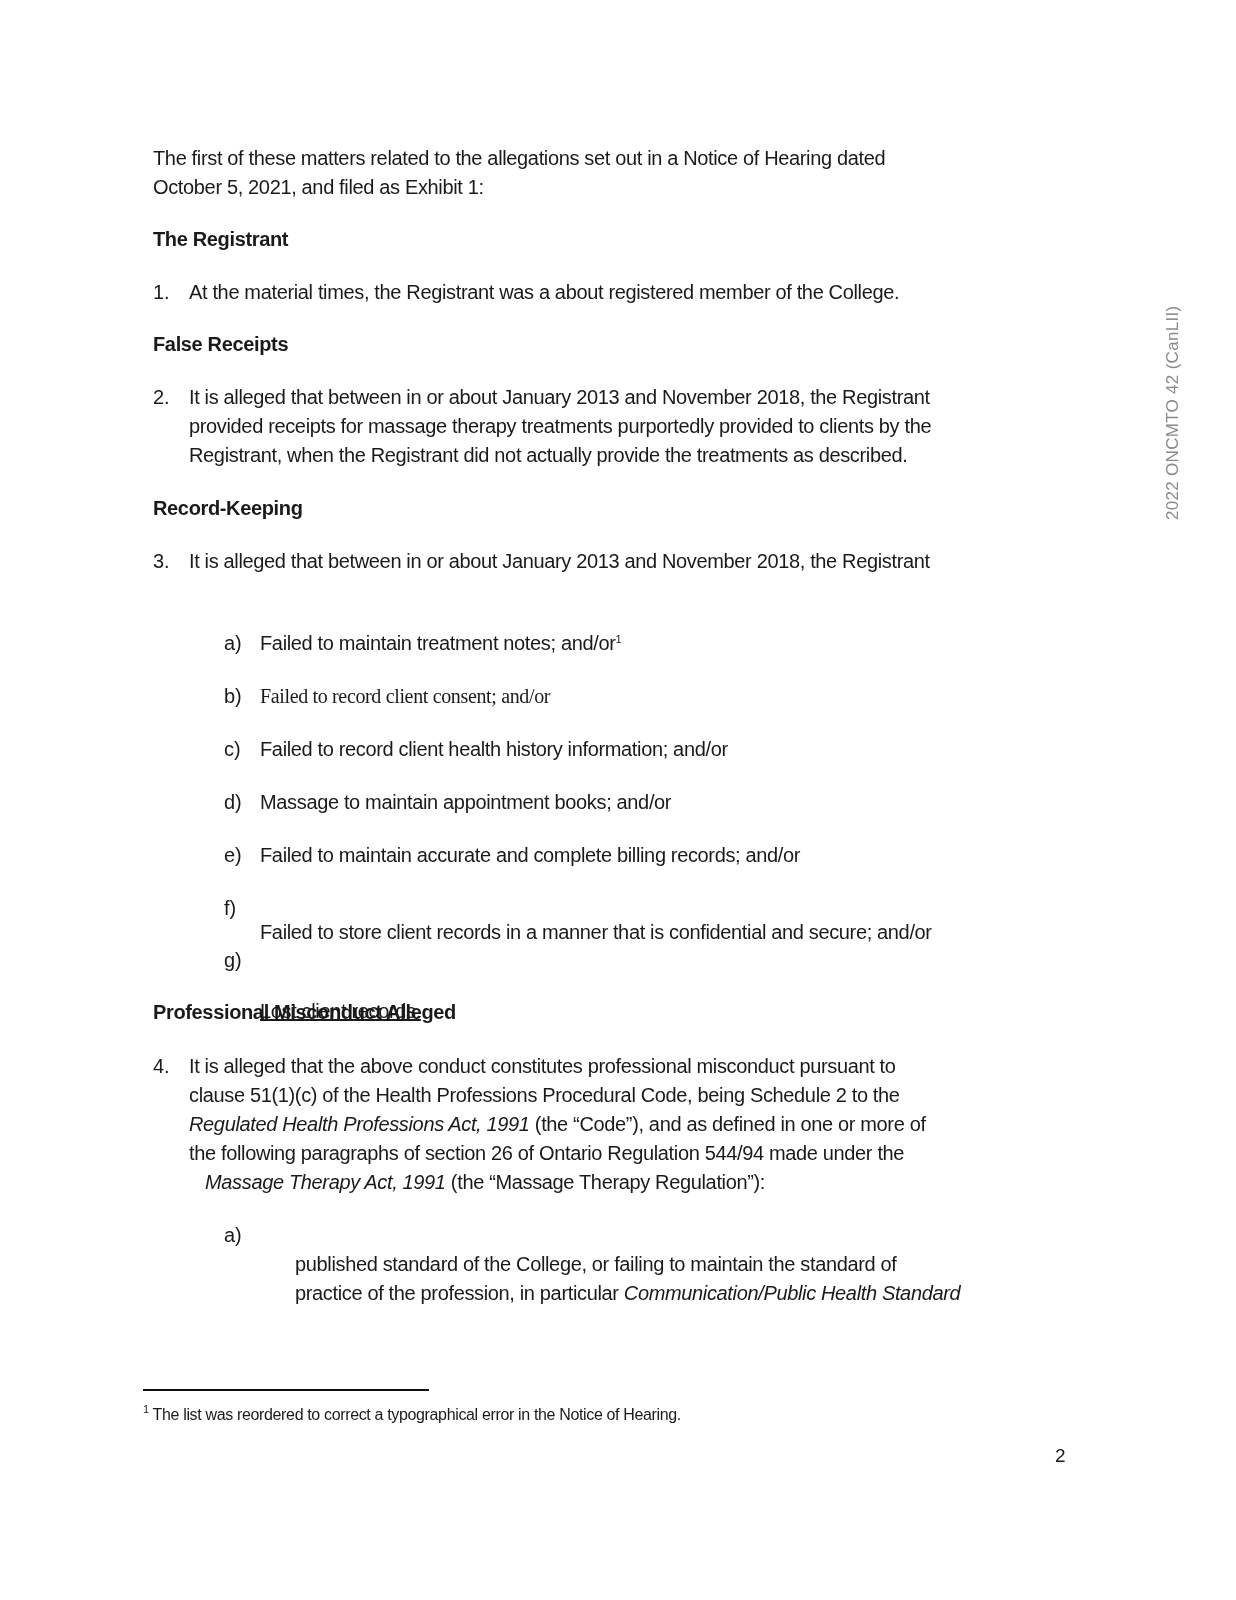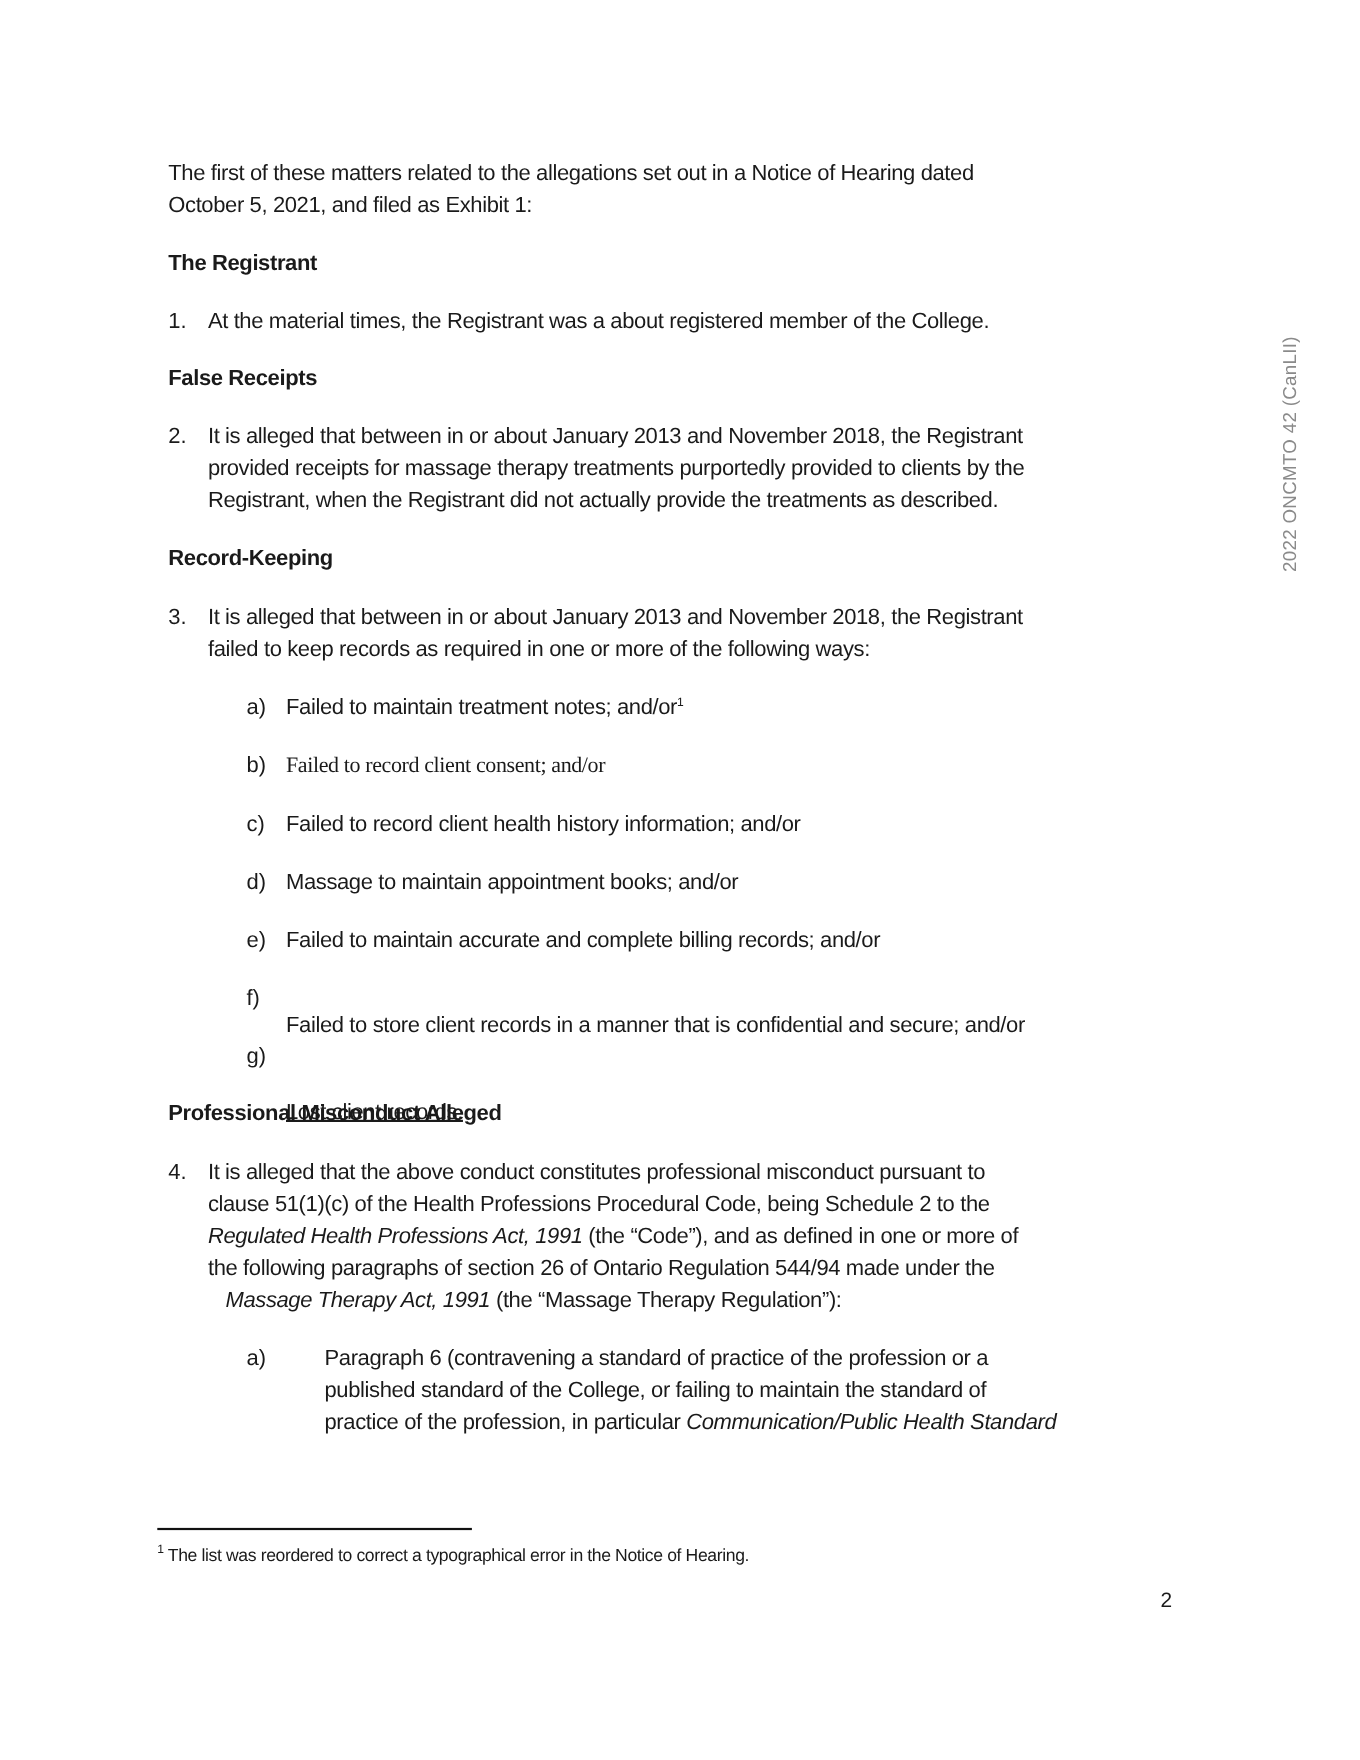--- a/index.html
+++ b/index.html
@@ -91,21 +91,20 @@
 
   <div class="txt bold" style="left:153px; top:330px;">False Receipts</div>
   <div class="num" style="left:153px; top:383px;">2.</div>
   <div class="txt" style="left:189px; top:383px;">It is alleged that between in or about January 2013 and November 2018, the Registrant</div>
   <div class="txt" style="left:189px; top:412px;">provided receipts for massage therapy treatments purportedly provided to clients by the</div>
   <div class="txt" style="left:189px; top:441px;">Registrant, when the Registrant did not actually provide the treatments as described.</div>
 
   <div class="txt bold" style="left:153px; top:494px;">Record-Keeping</div>
   <div class="num" style="left:153px; top:547px;">3.</div>
   <div class="txt" style="left:189px; top:547px;">It is alleged that between in or about January 2013 and November 2018, the Registrant</div>
-  <div class="txt" style="left:189px; top:576px;">failed to keep records as required in one or more of the following ways:</div>
 
   <div class="num" style="left:224px; top:629px;">a)</div>
   <div class="txt" style="left:260px; top:629px;"><span>Failed to maintain treatment notes; and/or</span><span class="sup">1</span></div>
 
   <div class="num" style="left:224px; top:682px;">b)</div>
   <div class="txt" style="left:260px; top:682px;font-family:Liberation Serif, serif;">Failed to record client consent; and/or</div>
 
   <div class="num" style="left:224px; top:735px;">c)</div>
   <div class="txt" style="left:260px; top:735px;">Failed to record client health history information; and/or</div>
 
@@ -123,21 +122,20 @@
 
   <div class="txt bold" style="left:153px; top:998px;">Professional Misconduct Alleged</div>
   <div class="num" style="left:153px; top:1052px;">4.</div>
   <div class="txt" style="left:189px; top:1052px;">It is alleged that the above conduct constitutes professional misconduct pursuant to</div>
   <div class="txt" style="left:189px; top:1081px;">clause 51(1)(c) of the Health Professions Procedural Code, being Schedule 2 to the</div>
   <div class="txt" style="left:189px; top:1110px;"><span class="ital">Regulated Health Professions Act, 1991</span><span> (the “Code”), and as defined in one or more of</span></div>
   <div class="txt" style="left:189px; top:1139px;">the following paragraphs of section 26 of Ontario Regulation 544/94 made under the</div>
   <div class="txt" style="left:189px; top:1168px;margin-left:16px;"><span class="ital">Massage Therapy Act, 1991</span><span> (the “Massage Therapy Regulation”):</span></div>
 
   <div class="num" style="left:224px; top:1221px;">a)</div>
-  <div class="txt" style="left:295px; top:1221px;">Paragraph 6 (contravening a standard of practice of the profession or a</div>
   <div class="txt" style="left:295px; top:1250px;">published standard of the College, or failing to maintain the standard of</div>
   <div class="txt" style="left:295px; top:1279px;"><span>practice of the profession, in particular </span><span class="ital">Communication/Public Health Standard</span></div>
 
   <div class="fn-rule"></div>
   <div class="footnote"><span class="sup">1</span> <span>The list was reordered to correct a typographical error in the Notice of Hearing.</span></div>
 
   <div class="pagenum">2</div>
 </div>
 
 </body></html>

